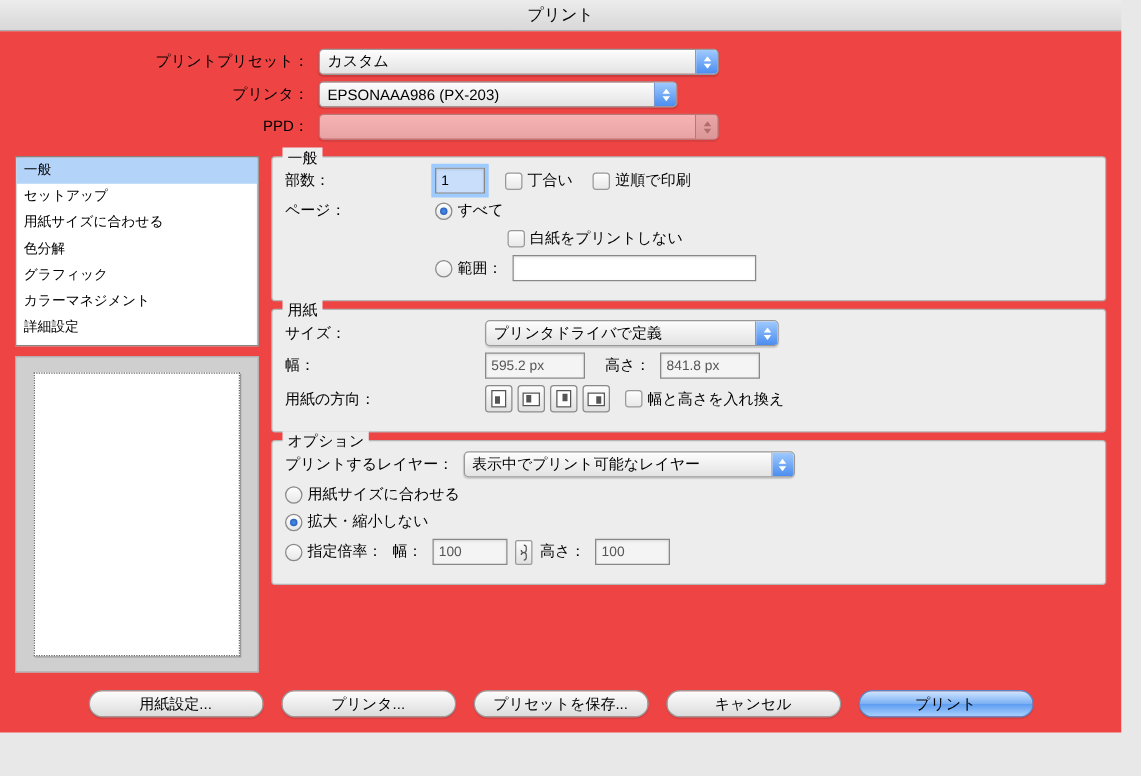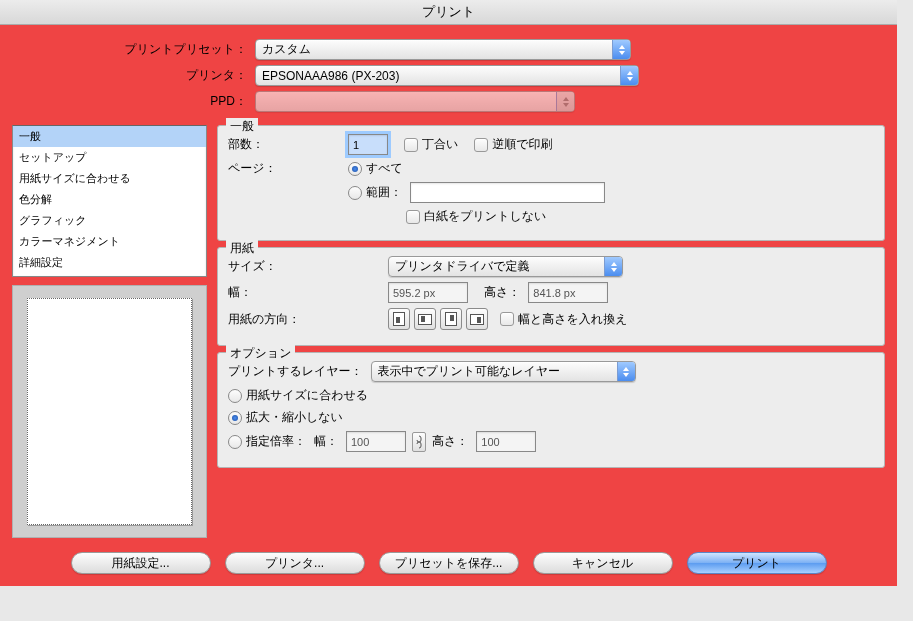--- a/index.html
+++ b/index.html
@@ -238,32 +238,32 @@
 </style>
 </head>
 <body>
 
 <div class="window-title">プリント</div>
 <div class="dialog">
 
   <div class="top-section">
     <div class="row">
       <div class="row-label">プリントプリセット：</div>
-      <div class="select" style="width:376px">
+      <div class="select" style="width:320px">
         <span class="text">カスタム</span>
         <span class="arrows">
           <svg width="8" height="10">
               <path d="M4 0 L7 4 H1 Z M4 10 L1 6 H7 Z" fill="#fff"></path>
             </svg>
         </span>
       </div>
     </div>
     <div class="row">
       <div class="row-label">プリンタ：</div>
-      <div class="select" style="width:384px">
+      <div class="select" style="width:287px">
         <span class="text">EPSONAAA986 (PX-203)</span>
         <span class="arrows">
           <svg width="8" height="10">
               <path d="M4 0 L7 4 H1 Z M4 10 L1 6 H7 Z" fill="#fff"></path>
             </svg>
         </span>
       </div>
     </div>
     <div class="row">
       <div class="row-label">PPD：</div>
@@ -309,30 +309,30 @@
           <span class="checkbox"></span>
           <span>逆順で印刷</span>
         </div>
         <div class="frow">
           <div class="k">ページ：</div>
           <span class="radio checked"></span>
           <span>すべて</span>
         </div>
         <div class="frow">
           <div class="k"></div>
-          <span class="radio"></span>
-          <span>範囲：</span>
-          <span class="gap8"></span>
-          <input class="textin" style="width: 195px;" value="">
-        </div>
-        <div class="frow">
-          <div class="k"></div>
           <span style="width:58px"></span>
           <span class="checkbox"></span>
           <span>白紙をプリントしない</span>
+        </div>
+        <div class="frow">
+          <div class="k"></div>
+          <span class="radio"></span>
+          <span>範囲：</span>
+          <span class="gap8"></span>
+          <input class="textin" style="width: 195px;" value="">
         </div>
       </div>
 
       <div class="fieldset">
         <div class="legend">用紙</div>
         <div class="frow">
           <div class="k" style="width:160px">サイズ：</div>
           <div class="select" style="width:235px">
             <span class="text">プリンタドライバで定義</span>
             <span class="arrows">

